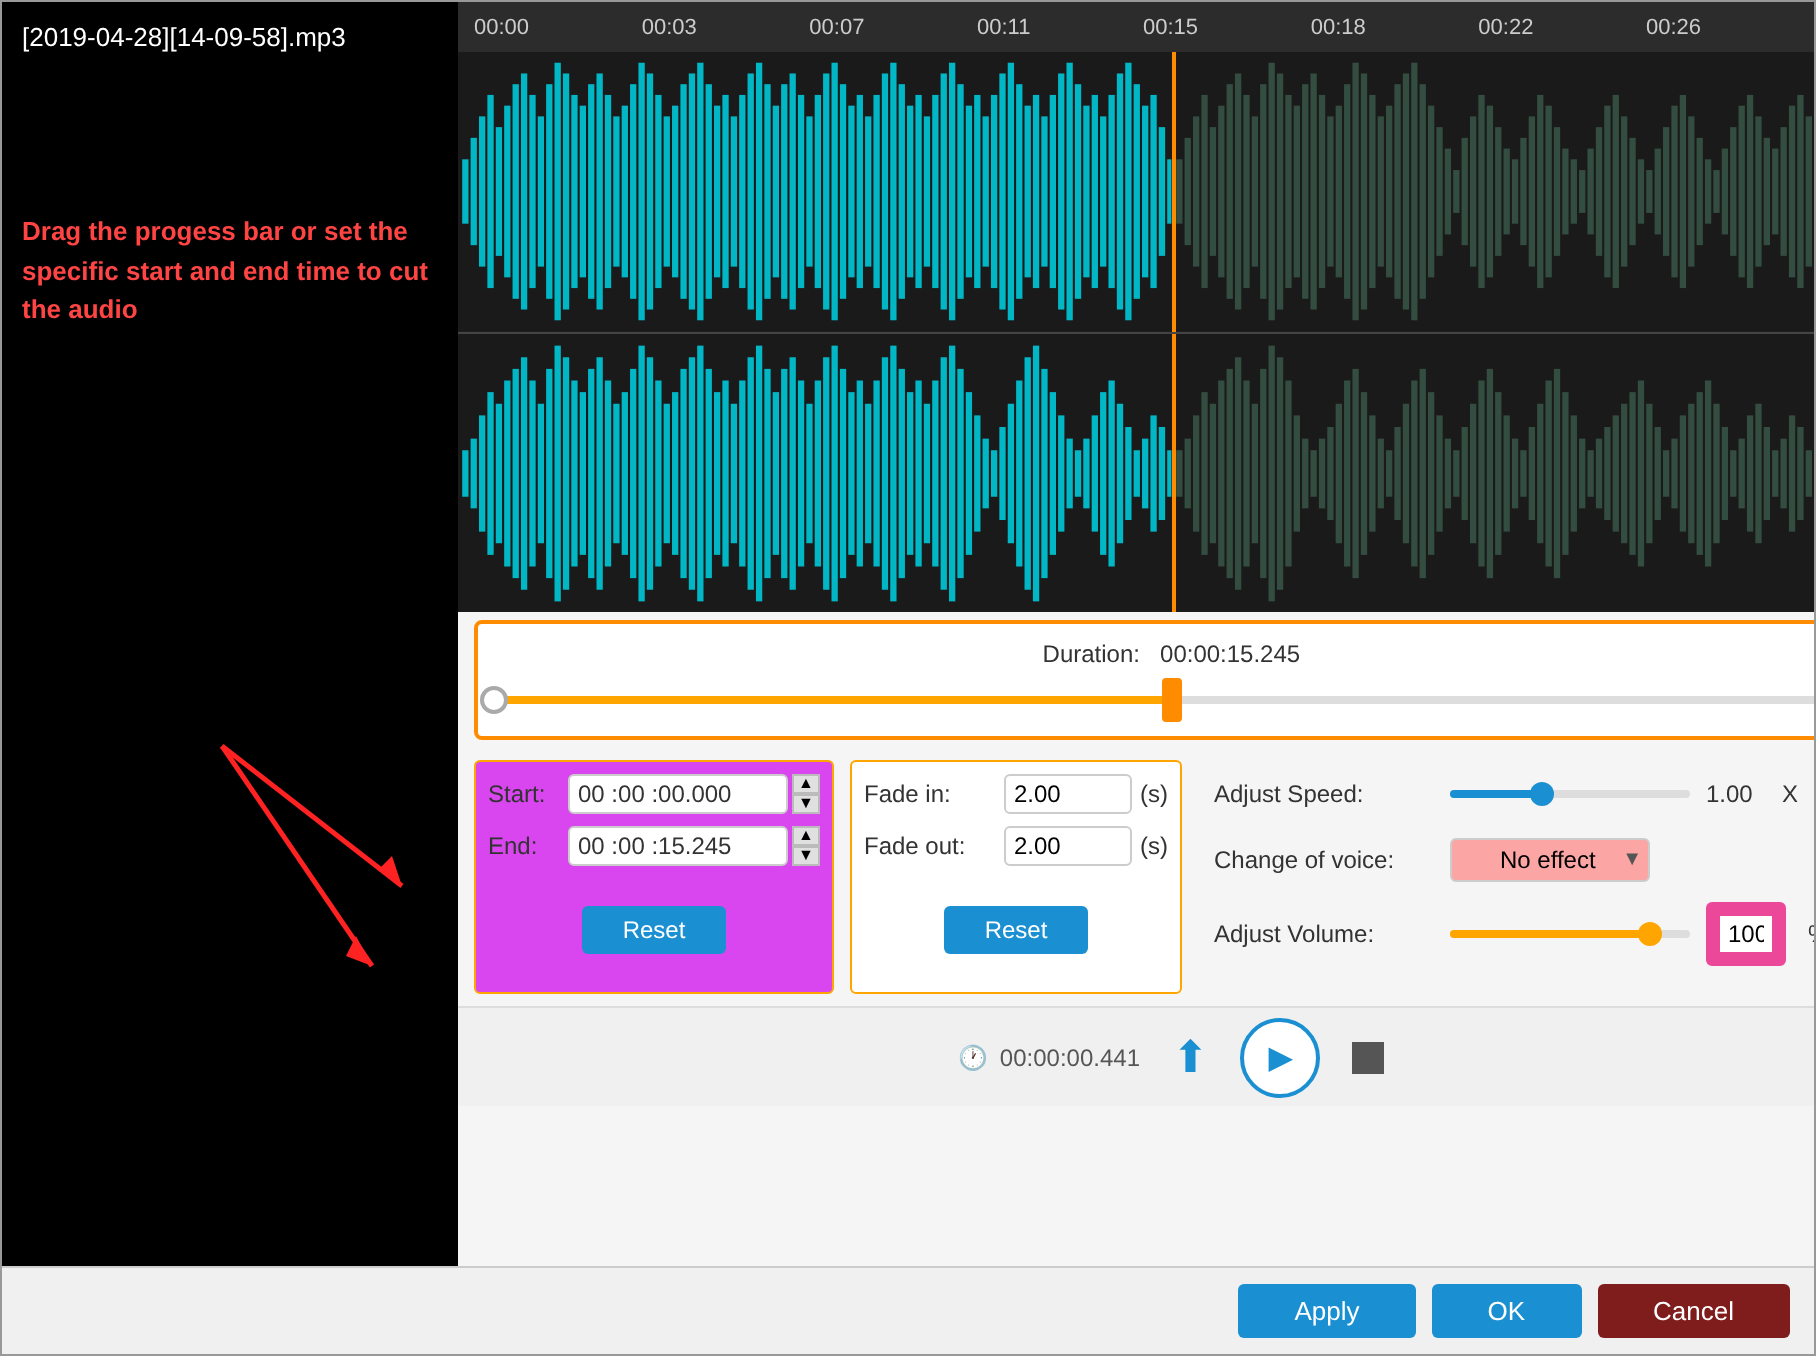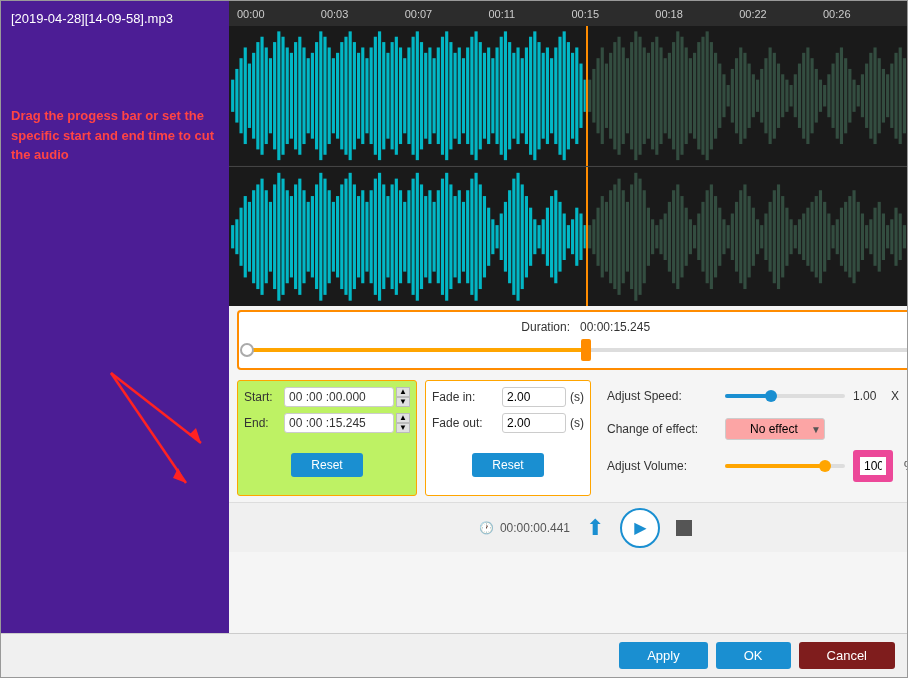--- a/index.html
+++ b/index.html
@@ -44,21 +44,21 @@
       cursor: pointer;
       line-height: 1;
     }
     .main-content {
       display: flex;
       flex: 1;
       overflow: hidden;
     }
     .left-panel {
       width: 228px;
-      background: #4c1d95;
+      background: #000000;
       flex-shrink: 0;
       display: flex;
       flex-direction: column;
       padding: 10px;
       position: relative;
     }
     .file-name {
       color: white;
       font-size: 13px;
       word-break: break-all;
@@ -173,21 +173,21 @@
     .controls-row {
       display: flex;
       gap: 8px;
       padding: 6px 8px;
       flex-shrink: 0;
     }
     .start-end-box {
       border: 1px solid #ffa500;
       border-radius: 3px;
       padding: 6px;
-      background: #bef264;
+      background: #d946ef;
       flex: 0 0 180px;
     }
     .field-row {
       display: flex;
       align-items: center;
       margin-bottom: 6px;
     }
     .field-row:last-of-type {
       margin-bottom: 0;
     }
@@ -916,21 +916,21 @@
               <div class="slider-fill-speed"></div>
               <div class="slider-handle" style="left: 33%;"></div>
             </div>
             <span class="speed-value">1.00</span>
             <span style="margin-right:4px;font-size:12px;color:#333;">X</span>
 
             <span style="color:#1a8fd1;font-size:20px;cursor:pointer;">▶</span>
           </div>
 
           <div class="adjust-row">
-            <span class="adjust-label">Change of effect:</span>
+            <span class="adjust-label">Change of voice:</span>
             <div class="select-wrapper">
               <select class="voice-select">
                 <option>No effect</option>
                 <option>Male</option>
                 <option>Female</option>
                 <option>Monster</option>
                 <option>Robot</option>
               </select>
               <span class="select-arrow">▼</span>
             </div>

